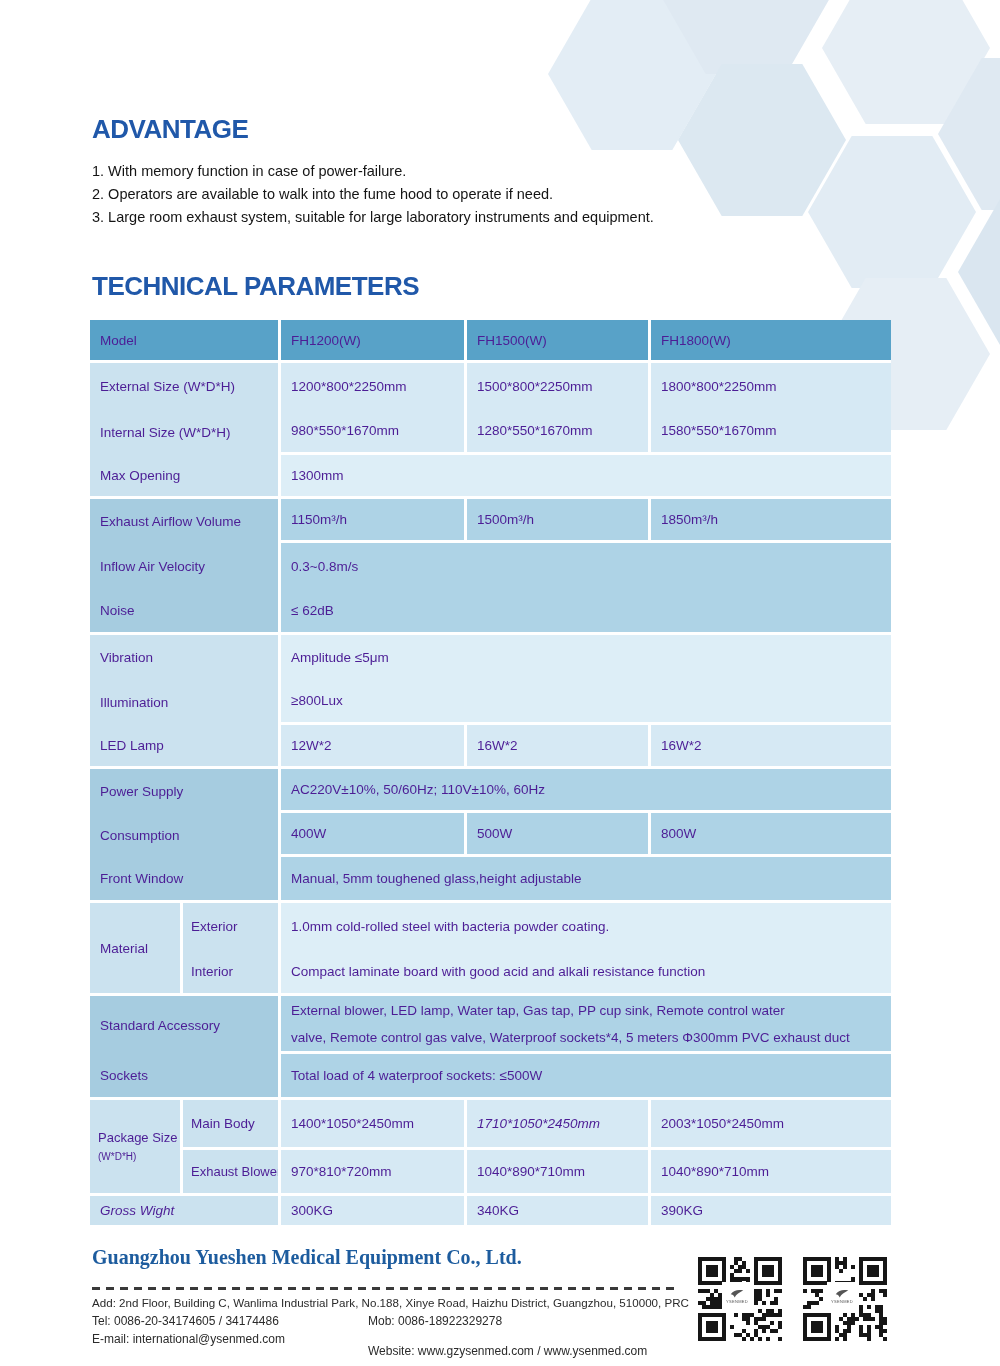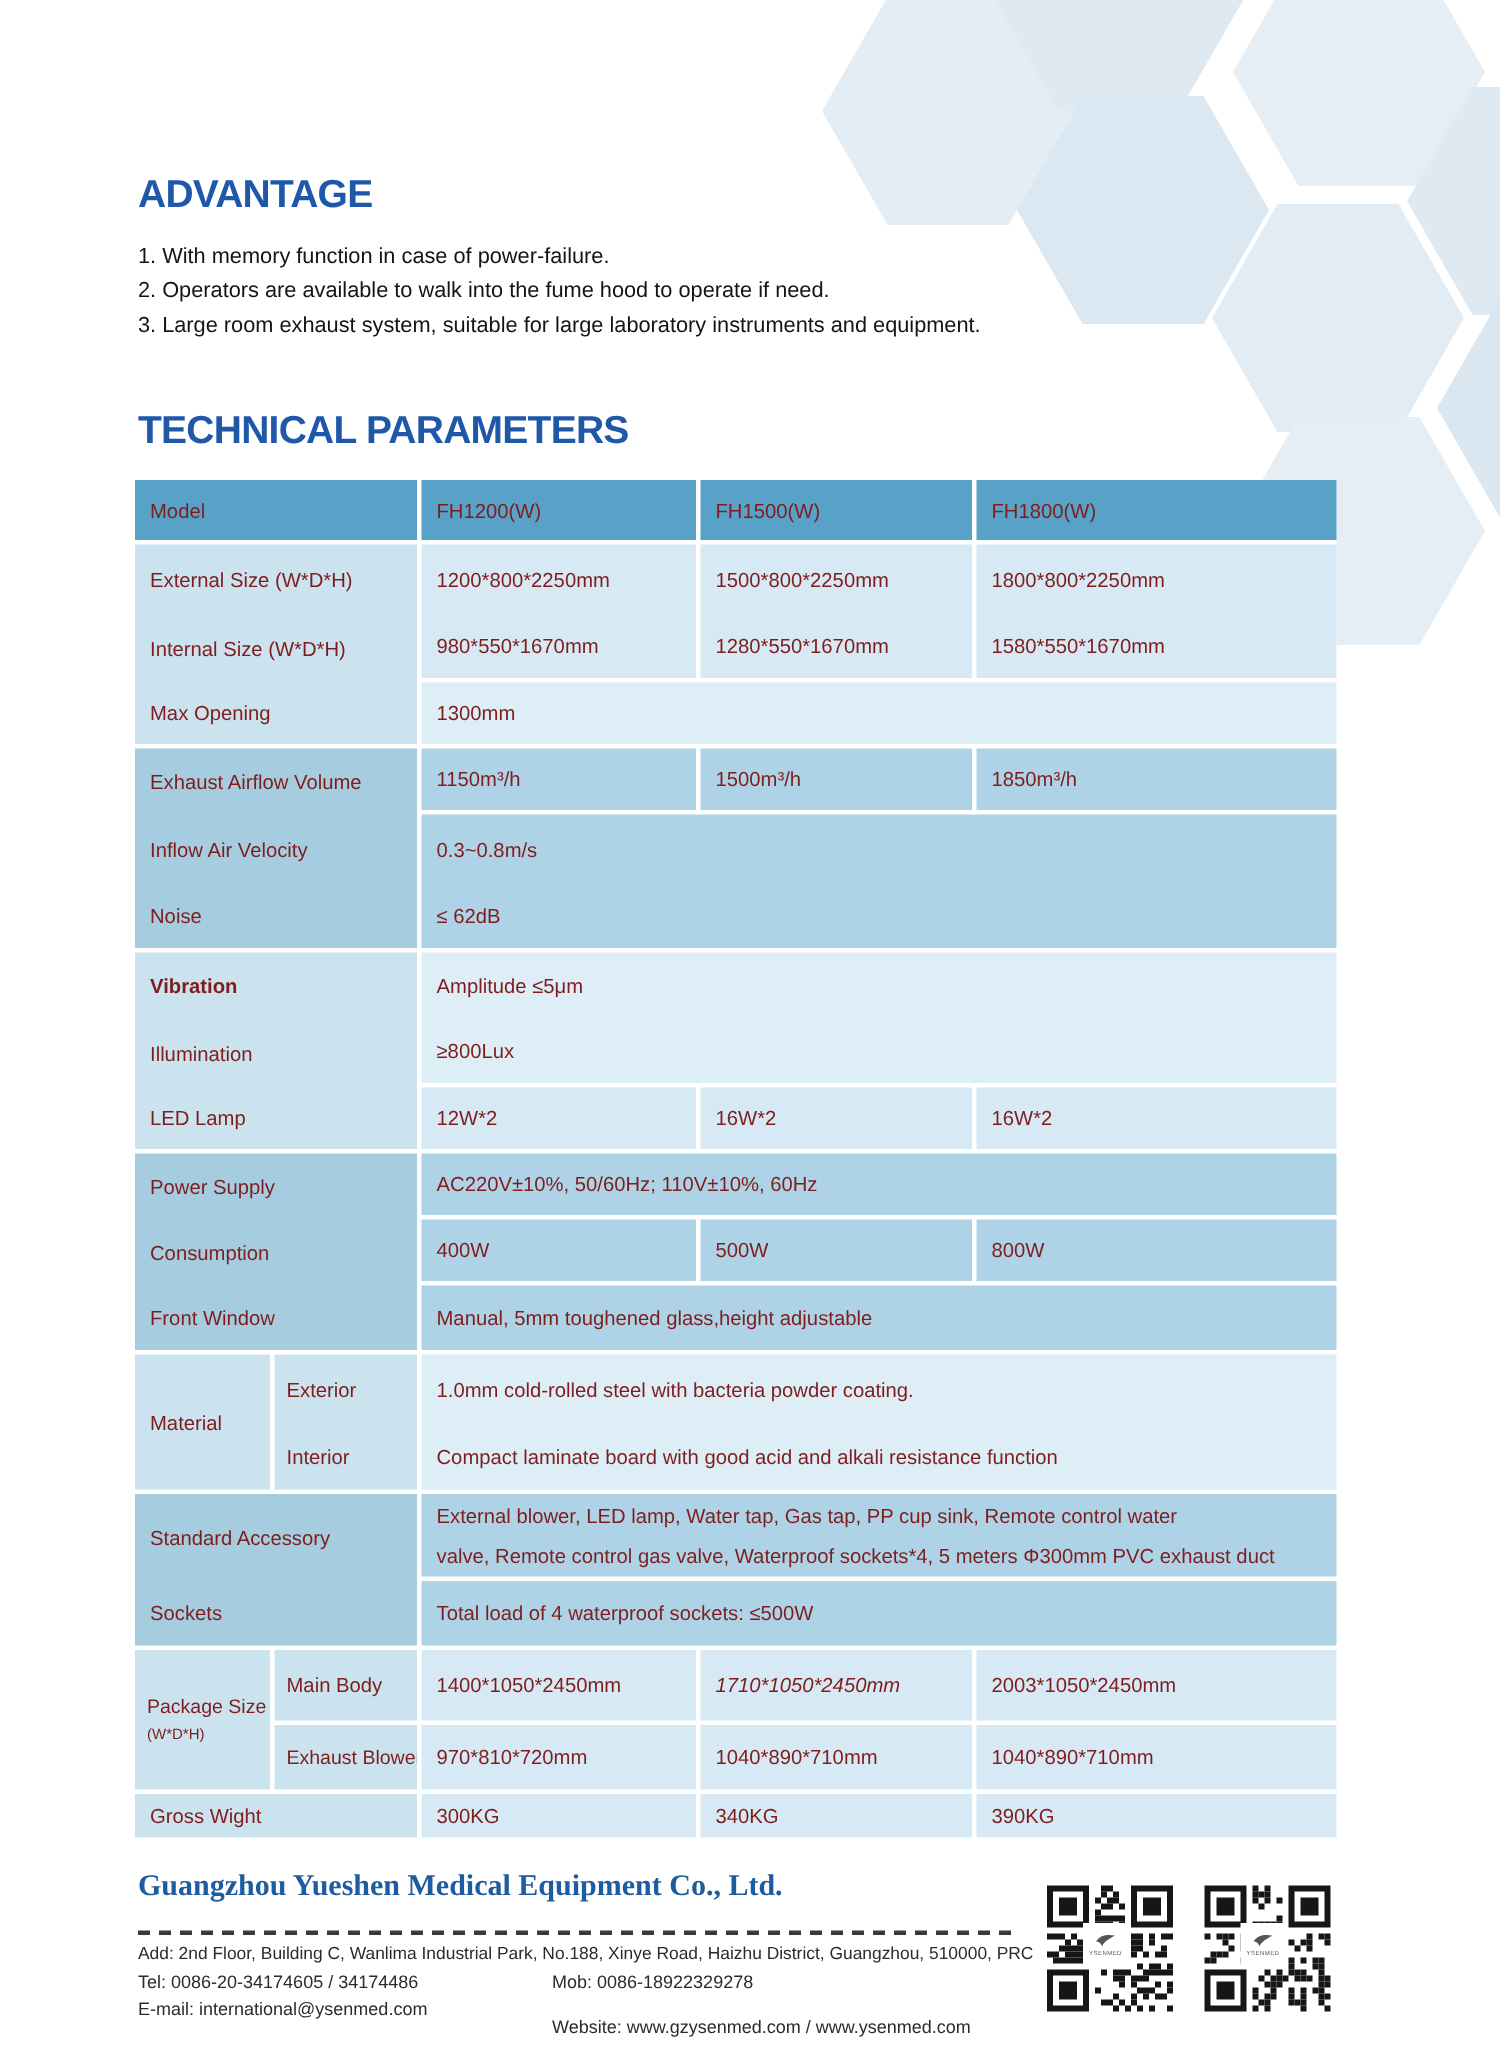--- a/index.html
+++ b/index.html
@@ -10,21 +10,21 @@
        clip-path:polygon(26% 0,74% 0,100% 50%,74% 100%,26% 100%,0 50%);}
   
   .h-title{position:absolute;font-weight:bold;font-size:26px;letter-spacing:-0.5px;color:#2058a9;}
   .adv-list{position:absolute;left:92px;top:160px;width:640px;font-size:14.5px;color:#141414;}
   .adv-list .item{line-height:22px;margin-bottom:1px;}
   
   #spec-table{position:absolute;left:90px;top:320px;display:grid;
       grid-template-columns:90px 95px 183px 181px 240px;
       grid-template-rows:40px 43px 43px 41px 41px 43px 43px 41px 43px 41px 41px 41px 43px 43px 44px 55px 43px 47px 43px 29px;
       gap:3px;background:#fff;}
-  .cell{position:relative;display:flex;align-items:center;font-size:13.5px;color:#7f1d1d;padding-left:10px;overflow:hidden;}
+  .cell{position:relative;display:flex;align-items:center;font-size:13.5px;color:#4c1d95;padding-left:10px;overflow:hidden;}
   .stack{flex-direction:column;align-items:stretch;padding-left:0;}
   .stack .ln{display:flex;align-items:center;padding-left:10px;}
   .hdr{background:#58a2c8;}
   .ll{background:#cbe2ef;}
   .lv{background:#d6e9f4;}
   .lv2{background:#ddeef7;}
   .ml{background:#a6cce0;}
   .mv{background:#aed3e6;}
   
   .company{position:absolute;left:92px;top:1246px;font-family:"Liberation Serif","DejaVu Serif",serif;
@@ -99,21 +99,21 @@
     </div>
     <div class="cell mv" style="grid-row:5/6;grid-column:3/4;">1150m³/h</div>
     <div class="cell mv" style="grid-row:5/6;grid-column:4/5;">1500m³/h</div>
     <div class="cell mv" style="grid-row:5/6;grid-column:5/6;">1850m³/h</div>
     <div class="cell mv stack" style="grid-row:6/8;grid-column:3/6;">
       <div class="ln" style="height:46px;">0.3~0.8m/s</div>
       <div class="ln" style="height:43px;">≤ 62dB</div>
     </div>
 
     <div class="cell ll stack" style="grid-row:8/11;grid-column:1/3;">
-      <div class="ln" style="height:44px;font-weight:bold;">Vibration</div>
+      <div class="ln" style="height:44px;">Vibration</div>
       <div class="ln" style="height:46px;">Illumination</div>
       <div class="ln" style="height:41px;">LED Lamp</div>
     </div>
     <div class="cell lv2 stack" style="grid-row:8/10;grid-column:3/6;">
       <div class="ln" style="height:44px;">Amplitude ≤5μm</div>
       <div class="ln" style="height:43px;">≥800Lux</div>
     </div>
     <div class="cell lv" style="grid-row:10/11;grid-column:3/4;">12W*2</div>
     <div class="cell lv" style="grid-row:10/11;grid-column:4/5;">16W*2</div>
     <div class="cell lv" style="grid-row:10/11;grid-column:5/6;">16W*2</div>
@@ -155,21 +155,21 @@
     </div>
     <div class="cell ll" style="grid-row:18/19;grid-column:2/3;padding-left:8px;">Main Body</div>
     <div class="cell ll" style="grid-row:19/20;grid-column:2/3;padding-left:8px;font-size:13px;white-space:nowrap;">Exhaust Blower</div>
     <div class="cell lv" style="grid-row:18/19;grid-column:3/4;">1400*1050*2450mm</div>
     <div class="cell lv" style="grid-row:18/19;grid-column:4/5;font-style:italic;">1710*1050*2450mm</div>
     <div class="cell lv" style="grid-row:18/19;grid-column:5/6;">2003*1050*2450mm</div>
     <div class="cell lv" style="grid-row:19/20;grid-column:3/4;">970*810*720mm</div>
     <div class="cell lv" style="grid-row:19/20;grid-column:4/5;">1040*890*710mm</div>
     <div class="cell lv" style="grid-row:19/20;grid-column:5/6;">1040*890*710mm</div>
 
-    <div class="cell ll" style="grid-row:20/21;grid-column:1/3;">Gross Wight</div>
+    <div class="cell ll" style="grid-row:20/21;grid-column:1/3;font-style:italic;">Gross Wight</div>
     <div class="cell lv" style="grid-row:20/21;grid-column:3/4;">300KG</div>
     <div class="cell lv" style="grid-row:20/21;grid-column:4/5;">340KG</div>
     <div class="cell lv" style="grid-row:20/21;grid-column:5/6;">390KG</div>
   </div>
 
   <div class="company">Guangzhou Yueshen Medical Equipment Co., Ltd.</div>
   <div class="dash-line"></div>
   <div class="addr">Add: 2nd Floor, Building C, Wanlima Industrial Park, No.188, Xinye Road, Haizhu District, Guangzhou, 510000, PRC</div>
   <div class="contact" style="left:92px;top:1314px;">Tel: 0086-20-34174605 / 34174486</div>
   <div class="contact" style="left:368px;top:1314px;">Mob: 0086-18922329278</div>

